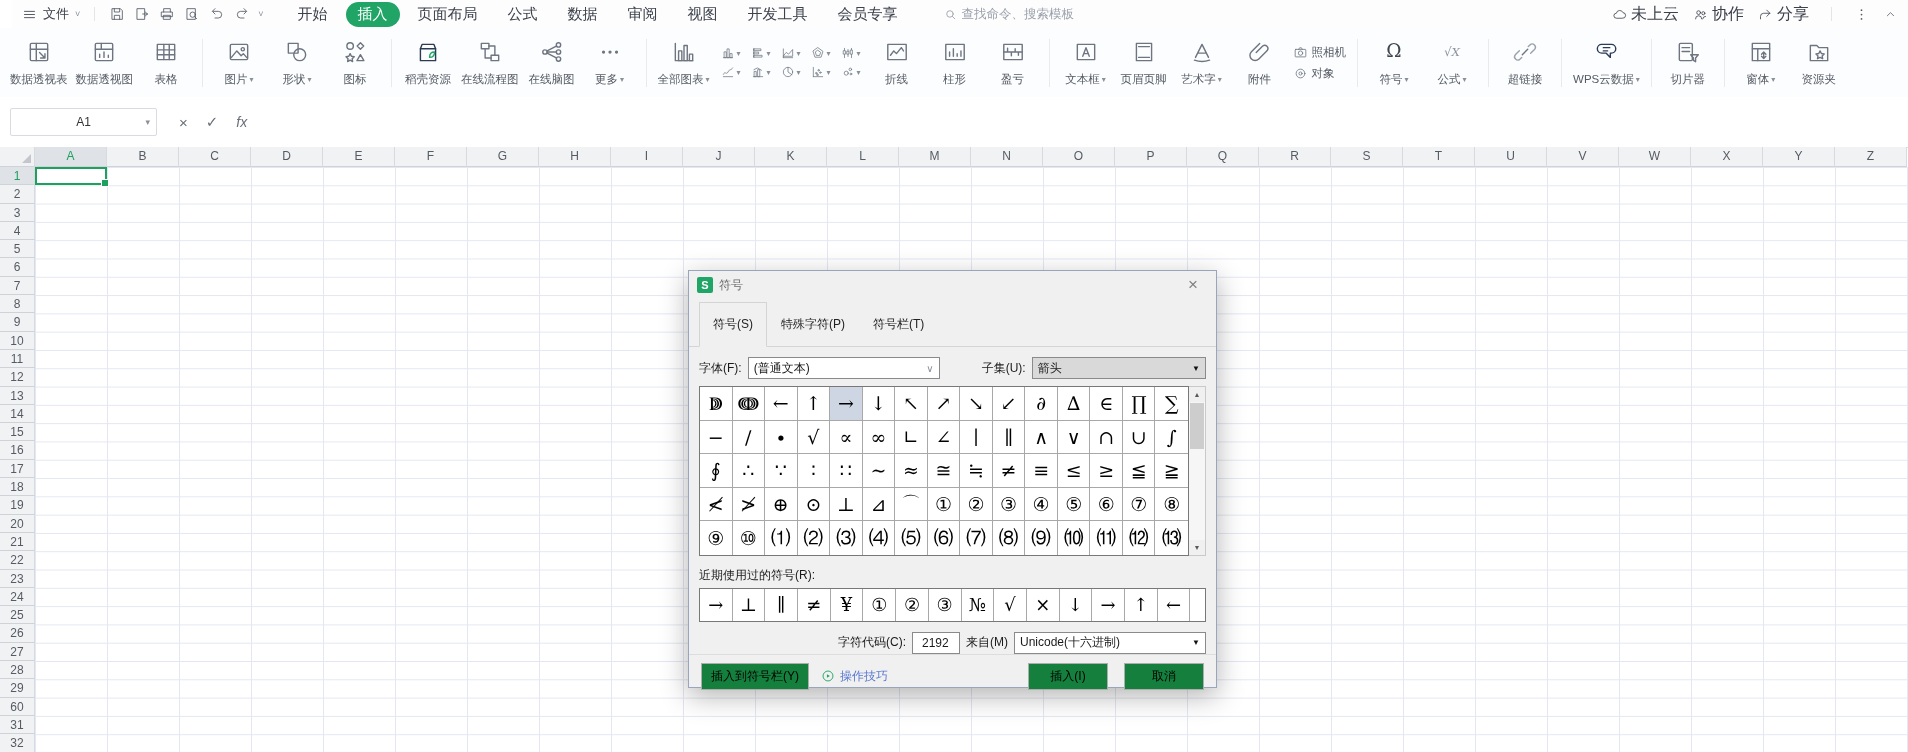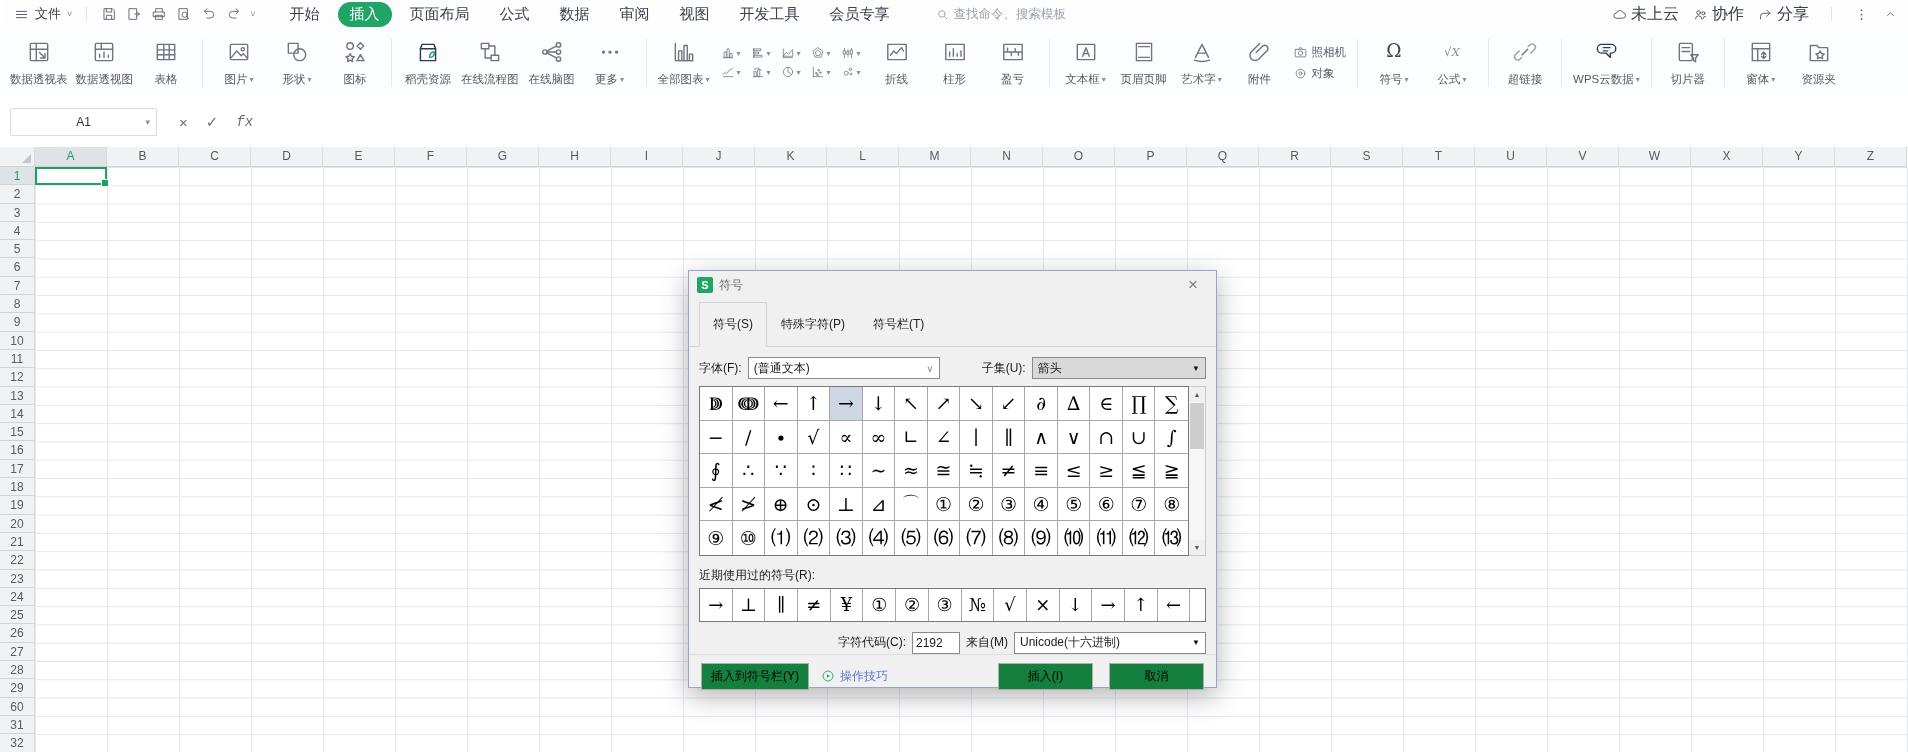--- a/index.html
+++ b/index.html
@@ -1,20 +1,20 @@
 <!DOCTYPE html>
 <html><head>
 <meta charset="utf-8">
 <style>
   html,body{margin:0;padding:0;}
   body{width:1908px;height:752px;position:relative;overflow:hidden;background:#fff;
        font-family:"Liberation Sans","DejaVu Sans",sans-serif;color:#3c414b;-webkit-font-smoothing:antialiased;}
   .blue-tab{position:absolute;left:55px;top:0;width:38px;height:4px;background:#4a7cf0;border-radius:0 0 2px 2px;}
   
-  .titlebar{position:absolute;left:4px;top:0;right:0;height:28px;display:flex;align-items:center;
+  .titlebar{position:absolute;left:12px;top:0;right:0;height:28px;display:flex;align-items:center;
             background:#fdfdfe;padding:0 10px;font-size:13px;}
   .tb-left{display:flex;align-items:center;gap:6px;}
   .file-label{font-size:13px;color:#3c414b;}
   .caret-sm{font-size:9px;color:#8a8f98;}
   .tb-sep{width:1px;height:14px;background:#e3e5e9;margin:0 8px;}
   .quick-icons{display:flex;align-items:center;gap:9px;}
   .qicon{display:flex;align-items:center;}
   .menu-tabs{display:flex;align-items:center;gap:6px;margin-left:22px;}
   .menu-tab{padding:3px 12px;font-size:15px;color:#3c414b;border-radius:14px;white-space:nowrap;}
   .menu-tab.active{background:#21a567;color:#fff;}
@@ -36,21 +36,21 @@
   .rib-stack{display:flex;flex-direction:column;gap:6px;margin:0 4px;}
   .stackrow{display:flex;align-items:center;gap:4px;font-size:11.5px;color:#555a63;white-space:nowrap;}
   
   .fxbar{position:absolute;left:0;top:97px;right:0;height:50px;background:#fff;border-bottom:1px solid #dcdfe4;
          display:flex;align-items:center;padding-left:10px;}
   .namebox{width:145px;height:26px;border:1px solid #d8dbe1;border-radius:2px;background:#fff;
            display:flex;align-items:center;justify-content:center;font-size:12px;color:#333;position:relative;}
   .namebox .nbcaret{position:absolute;right:6px;color:#8a8f98;font-size:9px;}
   .fxicons{display:flex;align-items:center;gap:18px;margin-left:22px;color:#697077;}
   .fxicons .xi{font-size:15px;}
-  .fxicons .fx{font-family:Liberation Mono, monospace;font-style:italic;font-size:14px;}
+  .fxicons .fx{font-family:Liberation Sans, sans-serif;font-style:italic;font-size:14px;}
   .fxinput{flex:1;height:26px;margin:0 8px 0 18px;background:#fff;}
   
   .corner{position:absolute;left:0;top:147px;width:35px;height:20px;background:#f1f2f4;
           border-right:1px solid #d7dade;border-bottom:1px solid #cfd3d8;box-sizing:border-box;}
   .corner::after{content:"";position:absolute;right:3px;bottom:3px;border-left:9px solid transparent;border-bottom:9px solid #c3c7cd;}
   .col-headers{position:absolute;left:35px;top:147px;right:0;height:20px;display:flex;overflow:hidden;}
   .colh{width:72px;flex:none;text-align:center;line-height:19px;font-size:12px;color:#565b63;background:#f1f2f4;
         border-right:1px solid #d7dade;border-bottom:1px solid #cfd3d8;box-sizing:border-box;}
   .colh.sel{background:#dfe2e6;color:#1ea15f;}
   .row-headers{position:absolute;left:0;top:167px;width:35px;bottom:0;overflow:hidden;}
@@ -94,26 +94,26 @@
   .vscroll{width:17px;border:1px solid #c9c9c9;border-left:0;background:#f6f6f6;display:flex;flex-direction:column;box-sizing:border-box;}
   .varrow{height:15px;display:flex;align-items:center;justify-content:center;color:#5a5a5a;font-size:7px;background:#f0f0f0;flex:none;}
   .vthumb{height:46px;background:#cdcdcd;margin:1px;}
   .vtrack{flex:1;}
   .recent-label{margin:11px 10px 4px;flex:none;}
   .recentbox{display:flex;margin:0 10px;border:1px solid #787878;background:#fff;height:34px;box-sizing:border-box;flex:none;}
   .rc{width:32.7px;flex:none;display:flex;align-items:center;justify-content:center;
       font-family:"DejaVu Serif",serif;font-size:18px;color:#000;border-right:1px solid #a8a8a8;box-sizing:border-box;}
   .rcfill{flex:1;}
   .coderow{display:flex;align-items:center;justify-content:flex-end;margin:10px 10px 0;gap:6px;flex:none;}
-  .cinput{width:48px;height:22px;border:1px solid #8a8a8a;background:#fff;display:flex;align-items:center;padding-left:3px;box-sizing:border-box;}
+  .cinput{width:48px;height:22px;border:1px solid #8a8a8a;background:#fff;display:flex;align-items:center;padding-left:9px;box-sizing:border-box;}
   .from-combo{width:192px;}
   .dlg-footer{margin-top:auto;border-top:1px solid #ddd;display:flex;align-items:center;padding:8px 12px;gap:12px;flex:none;}
   .wbtn{height:27px;background:#15803d;border:1px solid #adadad;display:flex;align-items:center;justify-content:center;
         font-size:12px;color:#000;padding:0 9px;box-sizing:border-box;}
-  .btn-insert,.btn-cancel{width:95px;}
+  .btn-insert,.btn-cancel{width:80px;}
   .btn-cancel{margin-left:4px;}
   .spacer{flex:1;}
   .tips{display:flex;align-items:center;gap:5px;color:#5878d0;}
 </style>
 </head>
 <body>
 
 <div class="app">
   <div class="blue-tab"></div>
 

